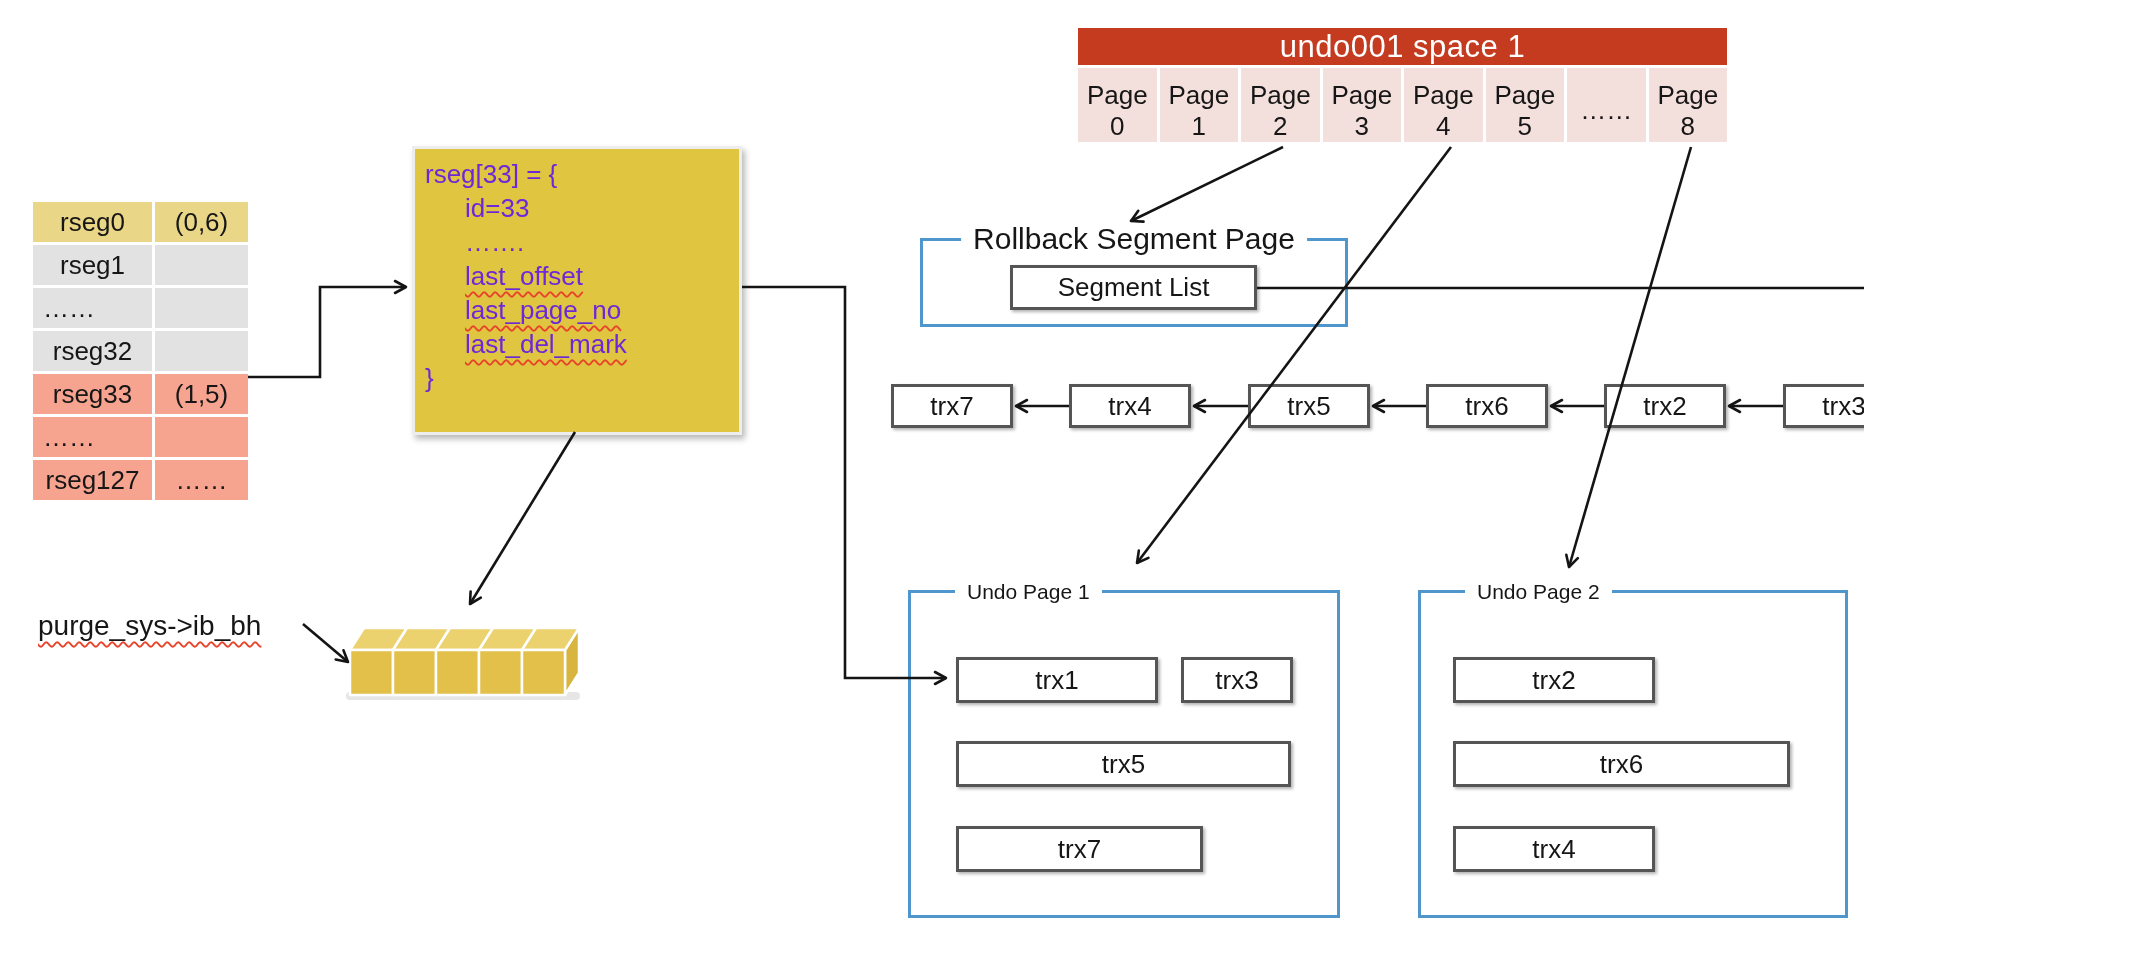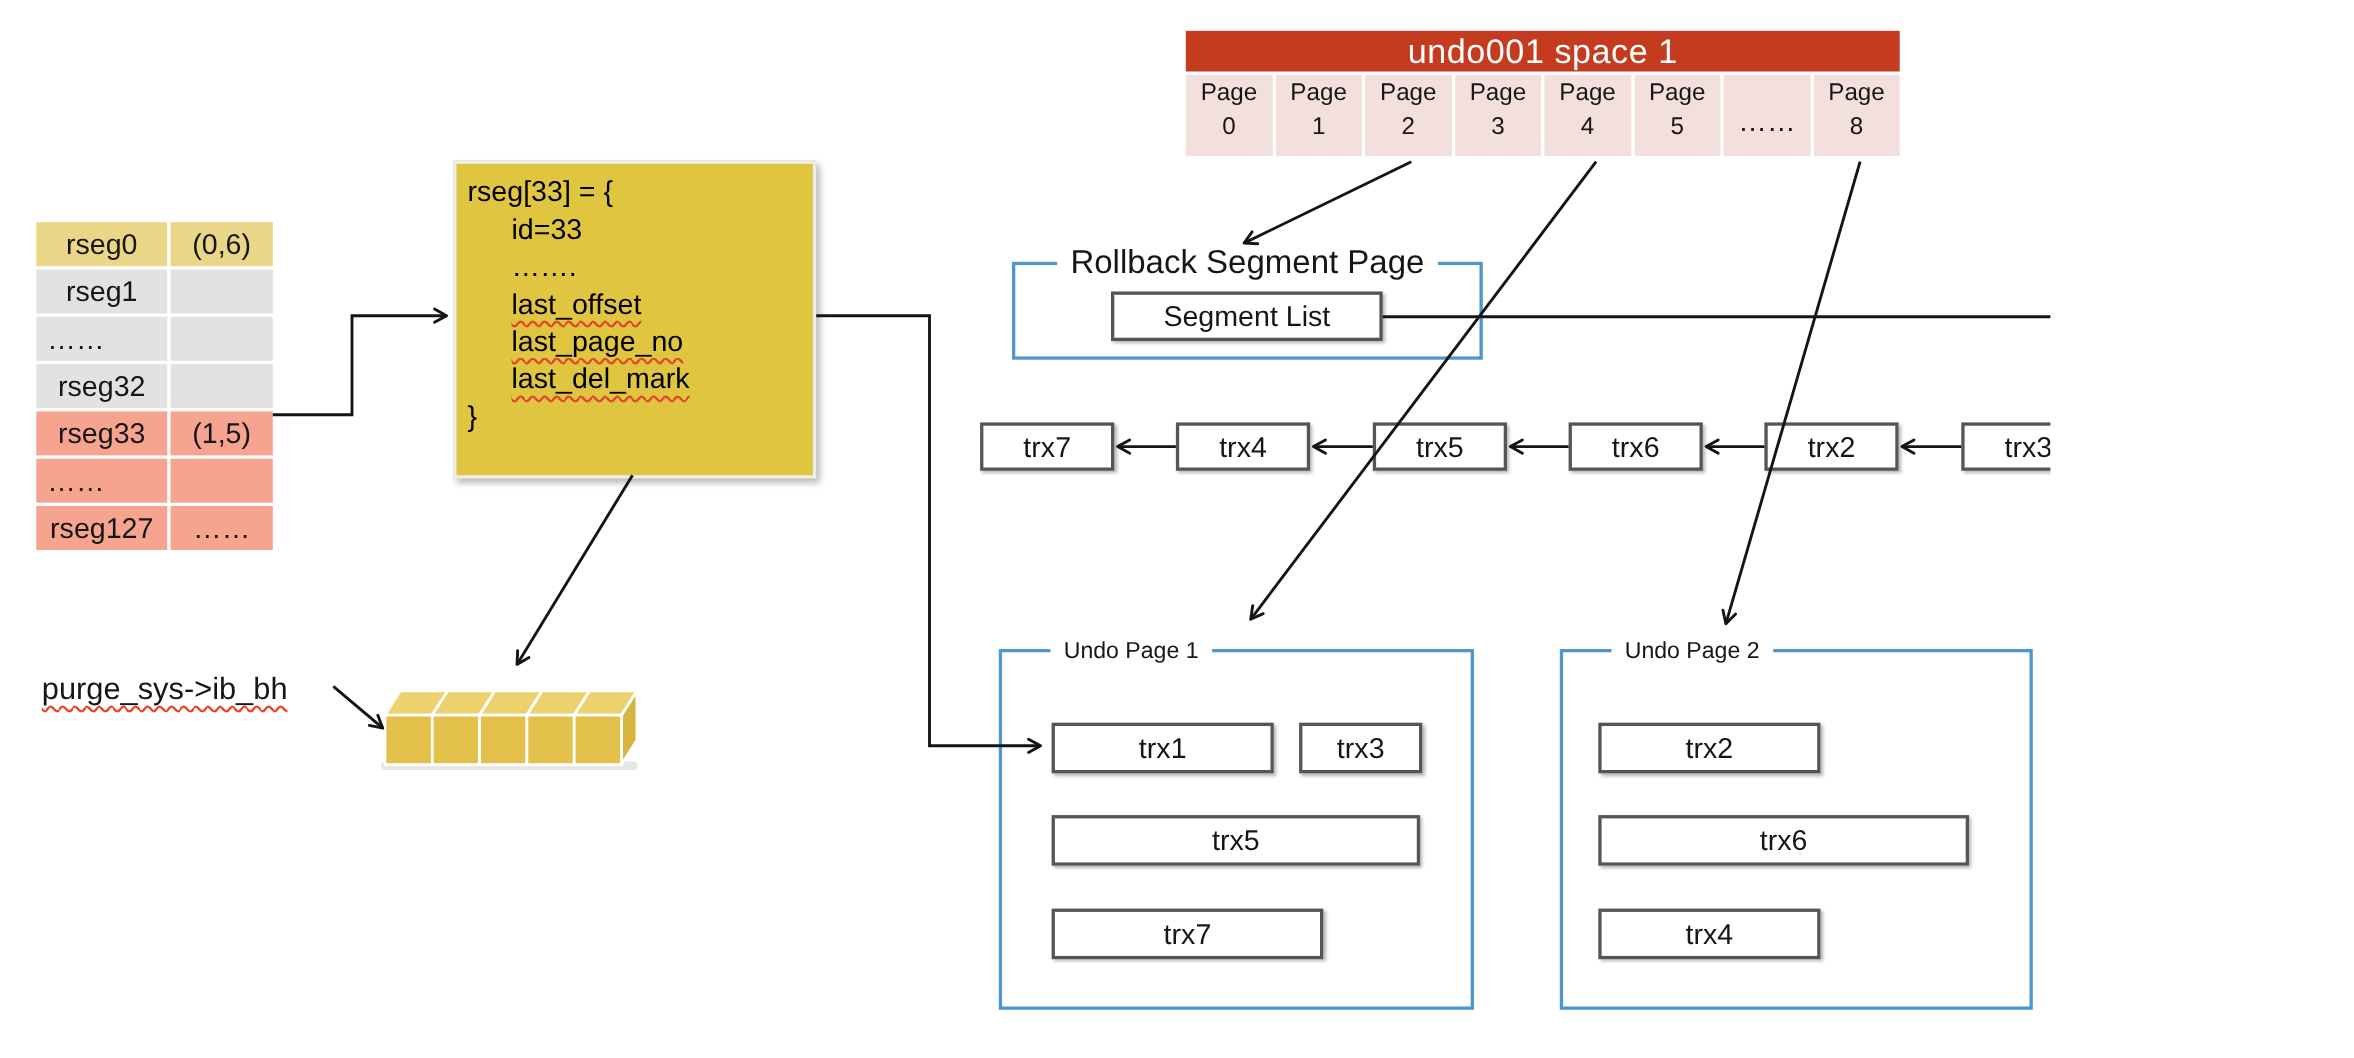--- a/index.html
+++ b/index.html
@@ -11,34 +11,34 @@
   *{box-sizing:border-box;margin:0;padding:0}
   body{background:#fff;font-family:"Liberation Sans","DejaVu Sans",sans-serif;color:#161616}
   #canvas{position:relative;width:1864px;height:962px;background:#fff;overflow:hidden}
 
   
   .undo-space{position:absolute;display:flex;flex-direction:column;gap:3px}
   .undo-space-header{height:37px;background:var(--header-red);color:#fff;font-size:31px;
     display:flex;align-items:center;justify-content:center;letter-spacing:.5px}
   .undo-space-cells{display:grid;grid-template-columns:repeat(8,1fr);gap:3px;height:74px}
   .page-cell{background:var(--page-pink);display:flex;flex-direction:column;align-items:center;
-    justify-content:flex-start;font-size:22px;line-height:31px}
+    justify-content:flex-end;font-size:26px;line-height:31px}
   .page-cell.dots{justify-content:flex-end;padding-bottom:16px;font-size:26px}
 
   
   .rseg-table{position:absolute;display:grid;grid-template-columns:119px 93px;gap:3px}
   .rseg-cell{height:40px;display:flex;align-items:center;justify-content:center;font-size:26px}
   .rseg-cell.dots-cell{justify-content:flex-start;padding-left:10px}
   .c-yellow{background:var(--row-yellow)} .c-gray{background:var(--row-gray)} .c-salmon{background:var(--row-salmon)}
 
   
   .struct-box{position:absolute;left:412px;top:146px;width:330px;height:289px;
     background:var(--struct-yellow);border:3px solid #EDEDED;
     box-shadow:3px 4px 6px rgba(0,0,0,.28);padding:8px 0 0 10px}
-  .struct-line{color:#000000;font-size:26px;line-height:34px;white-space:nowrap}
+  .struct-line{color:#6d28d9;font-size:26px;line-height:34px;white-space:nowrap}
   .struct-line.indent{padding-left:40px}
   .u-wavy{text-decoration-line:underline;text-decoration-style:wavy;
     text-decoration-color:var(--underline-red);text-decoration-thickness:2px;text-underline-offset:6px}
 
   
   .blue-box{position:absolute;border:3px solid var(--frame-blue)}
   .box-title{position:absolute;background:#fff;padding:0 12px;font-weight:400;
     white-space:nowrap;line-height:40px;z-index:6}
   .rb-title{left:50%;transform:translateX(-50%);top:-22px;font-size:30px}
   .up-title{left:44px;top:-21px;font-size:21px}

